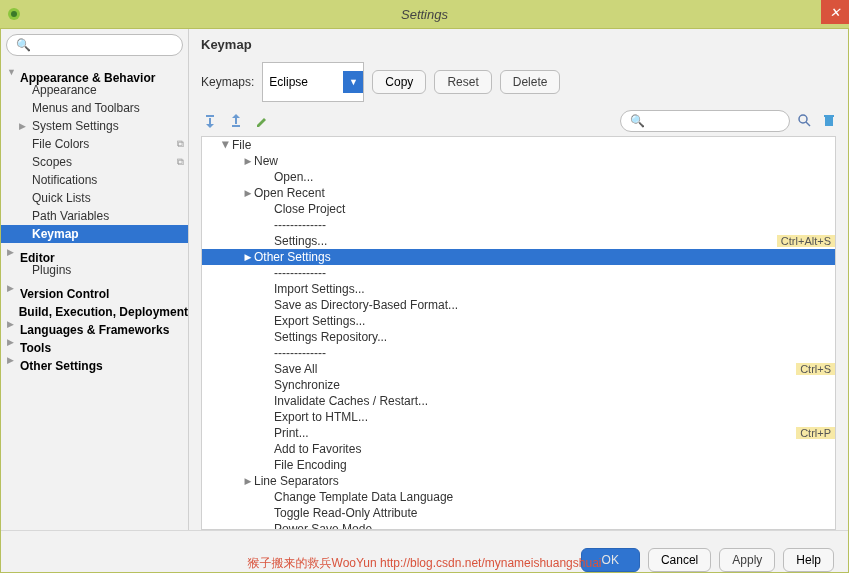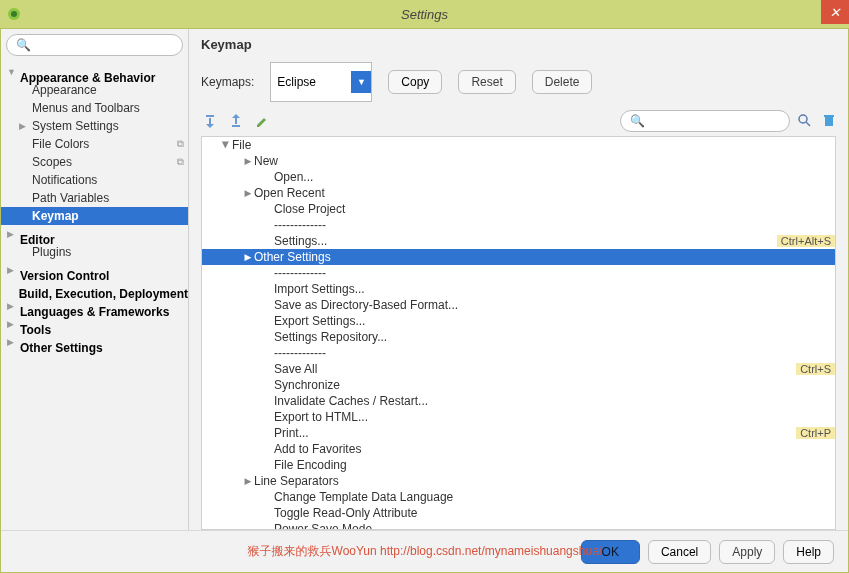--- a/index.html
+++ b/index.html
@@ -19,21 +19,21 @@
 .tree-item { display: flex; align-items: center; height: 18px; padding-left: 6px; cursor: pointer; white-space: nowrap; }
 .tree-item .arrow { width: 12px; color: #999; font-size: 9px; display: inline-block; }
 .tree-item .lbl { padding-left: 1px; }
 .tree-item.depth1 { padding-left: 18px; }
 .tree-item.bold .lbl { font-weight: bold; color: #000000; margin-top: 12px; }
 .tree-item.selected { background: #2f74d0; color: #fff; }
 .tree-item.selected .lbl { color: #fff; font-weight: bold; }
 .tree-item .deco { margin-left: auto; margin-right: 4px; color: #999; font-size: 10px; }
 .content { flex: 1; display: flex; flex-direction: column; padding: 8px 12px 0 12px; background: #f2f2f2; }
 .heading { font-weight: bold; font-size: 13px; margin-bottom: 10px; }
-.row-km { display: flex; align-items: center; gap: 16px; margin-bottom: 8px; }
+.row-km { display: flex; align-items: center; gap: 8px; margin-bottom: 8px; }
 .combo { display: flex; align-items: center; height: 40px; border: 1px solid #bdbdbd; background: #fff; }
 .combo input { border: none; width: 80px; height: 22px; padding: 0 6px; font-size: 12px; }
 .combo .dd { width: 20px; height: 22px; background: #2f74d0; color: #fff; display: flex; align-items: center; justify-content: center; font-size: 9px; cursor: pointer; }
 .btn { height: 24px; padding: 0 12px; border: 1px solid #bdbdbd; background: #f7f7f7; border-radius: 6px; cursor: pointer; font-size: 12px; }
 .btn:disabled { color: #404040; cursor: default; }
 .toolbar2 { display: flex; align-items: center; gap: 8px; margin-bottom: 4px; }
 .tool-icon { width: 18px; height: 18px; display: flex; align-items: center; justify-content: center; cursor: pointer; color: #4a6; }
 .search2-wrap { margin-left: auto; display: flex; align-items: center; gap: 6px; }
 .search2 { width: 170px; height: 22px; border: 1px solid #bdbdbd; border-radius: 11px; padding: 0 20px; font-size: 12px; }
 .search2-rel { position: relative; }
@@ -44,23 +44,23 @@
 .li-row { display: flex; align-items: center; height: 16px; font-size: 12px; cursor: pointer; }
 .li-row .ar { width: 12px; font-size: 9px; color: #888; display: inline-block; text-align: center; }
 .li-row .ar.open { transform: rotate(90deg); }
 .li-row .txt { flex: 1; }
 .li-row .short { background: #f7e9a6; padding: 0 4px; color: #555; font-size: 11px; }
 .li-row.d0 { padding-left: 18px; }
 .li-row.d1 { padding-left: 40px; }
 .li-row.d2 { padding-left: 60px; }
 .li-row.selected { background: #2f74d0; color: #fff; }
 .li-row.selected .ar { color: #fff; }
-.footer { height: 42px; display: flex; align-items: center; justify-content: flex-end; gap: 8px; padding: 0 14px; border-top: 1px solid #d8d8d8; position: relative; }
+.footer { height: 42px; display: flex; align-items: flex-end; justify-content: flex-end; gap: 8px; padding: 0 14px; border-top: 1px solid #d8d8d8; position: relative; }
 .footer .watermark { position: absolute; left: 50%; transform: translateX(-50%); color: #d9533c; font-size: 12px; font-family: SimSun, Arial; }
-.btn-primary { background: #2f74d0; color: #0f172a; border: 1px solid #2a66b8; padding: 0 20px; }
+.btn-primary { background: #2f74d0; color: #e5e5e5; border: 1px solid #2a66b8; padding: 0 20px; }
 </style>
 </head>
 <body>
 
 <div class="titlebar">
   <svg class="app-icon" viewBox="0 0 16 16">
       <circle cx="8" cy="8" r="6" fill="#8cc63e"></circle>
       <circle cx="8" cy="8" r="3" fill="#3a7a2a"></circle>
     </svg>
   <span class="title-text">Settings</span>
@@ -99,20 +99,24 @@
             <span class="deco">⧉</span>
           </div>
           <div class="tree-item depth1">
             <span class="arrow"></span>
             <span class="lbl">Scopes</span>
             <span class="deco">⧉</span>
           </div>
           <div class="tree-item depth1">
             <span class="arrow"></span>
             <span class="lbl">Notifications</span>
+          </div>
+          <div class="tree-item depth1">
+            <span class="arrow"></span>
+            <span class="lbl">Quick Lists</span>
           </div>
           <div class="tree-item depth1">
             <span class="arrow"></span>
             <span class="lbl">Path Variables</span>
           </div>
           <div class="tree-item depth1 selected">
             <span class="arrow"></span>
             <span class="lbl">Keymap</span>
           </div>
           <div class="tree-item depth0 bold">

